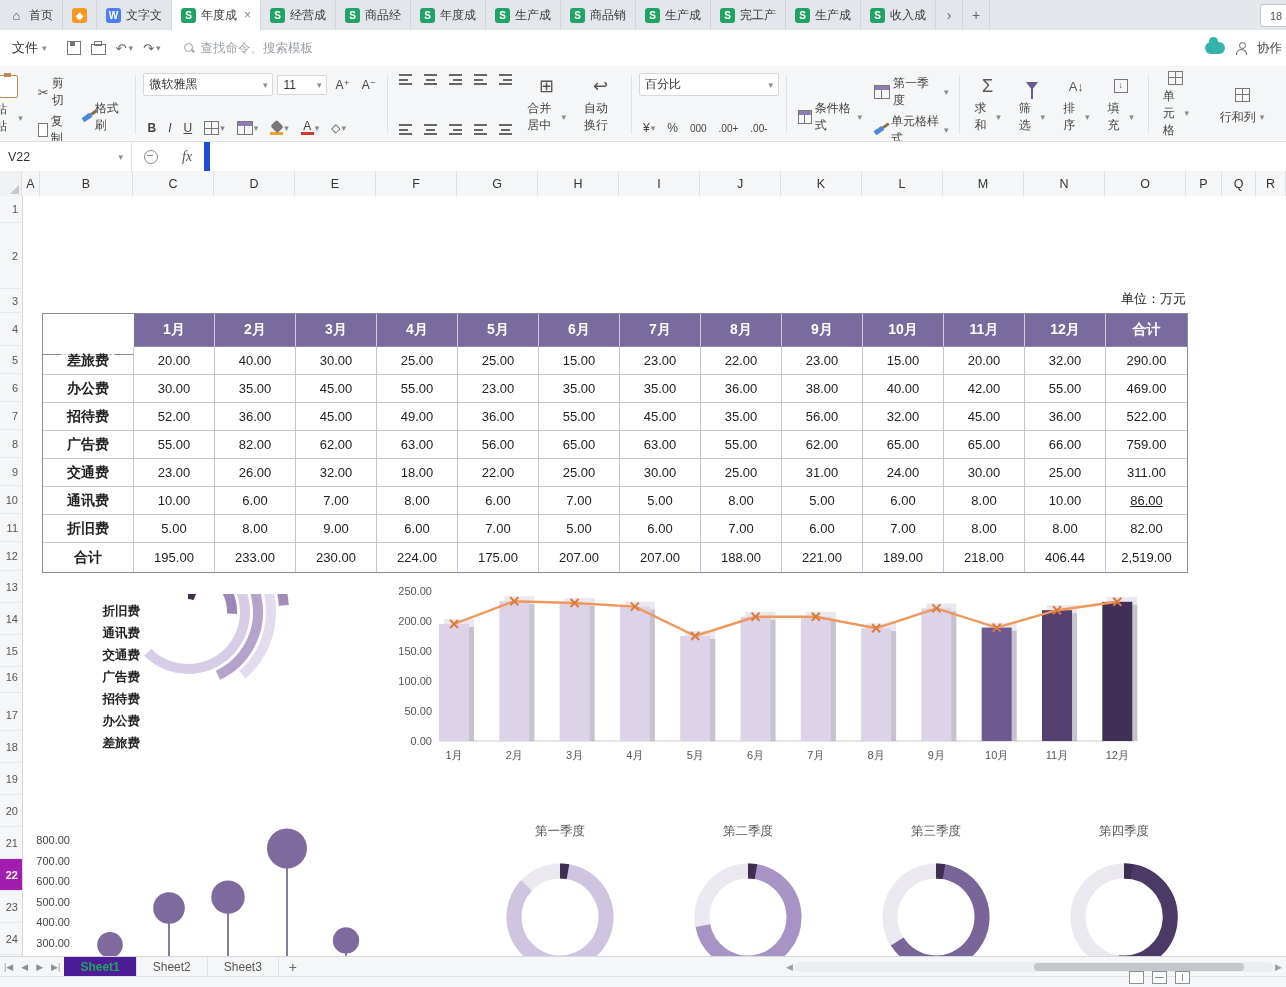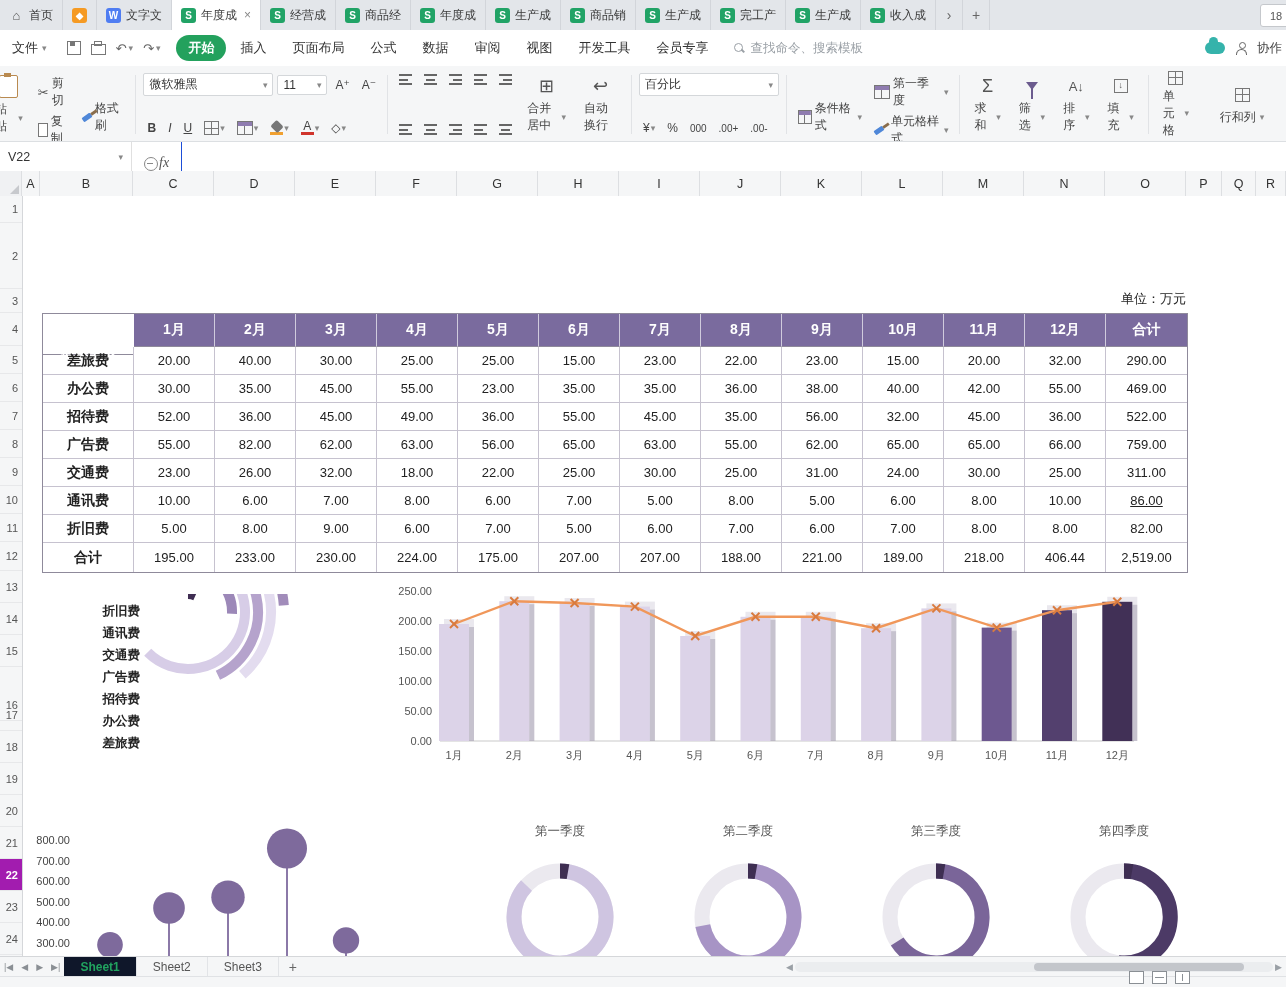--- a/index.html
+++ b/index.html
@@ -83,21 +83,21 @@
   .ic-bucket{width:10px;height:9px;background:#777;transform:rotate(45deg);display:inline-block;border-radius:2px}
   .colorbar{display:inline-block;width:13px;height:3px;margin-top:1px}
   .ic-funnel{width:0;height:0;border-left:6px solid transparent;border-right:6px solid transparent;border-top:8px solid #6b5b8e;display:inline-block;position:relative}
   .ic-funnel::after{content:'';position:absolute;left:-1px;top:-8px;width:2px;height:11px;background:#6b5b8e;left:-1px;top:-2px}
   .ic-fill{width:12px;height:12px;border:1px solid #777;display:inline-block;text-align:center;font-size:9px;color:#555;line-height:11px}
   .bigicon{height:22px;display:flex;align-items:center;justify-content:center;font-size:18px;color:#555}
   .u{text-decoration:underline}
   
   #formulabar{position:absolute;left:0;top:142px;width:1286px;height:29px;background:#fff;border-bottom:1px solid #d8d8d8;display:flex;align-items:center}
   #namebox{width:132px;height:100%;display:flex;align-items:center;justify-content:space-between;padding:0 8px;box-sizing:border-box;border-right:1px solid #e0e0e0;font-size:12.5px;color:#333}
-  .fb-ic{display:flex;align-items:flex-end;gap:1px;padding:0 12px;color:#666;border-right:1px solid #1d4ed8;height:100%}
+  .fb-ic{display:flex;align-items:center;gap:24px;padding:0 12px;color:#666;border-right:6px solid #1d4ed8;height:100%}
   .fx{font-style:italic;font-family:"Liberation Serif","DejaVu Serif",serif;font-size:14px;color:#555}
   .circ-ic{width:12px;height:12px;border:1.3px solid #888;border-radius:50%;position:relative;display:inline-block}
   .circ-ic::after{content:'';position:absolute;left:2px;top:4.5px;width:6px;height:1.4px;background:#888}
   
   #colhdr{position:absolute;left:0;top:171px;width:1286px;height:25px;background:#f5f6f7;border-bottom:1px solid #cfd1d4;display:flex;font-size:12.5px;color:#333}
   .chcell{border-right:1px solid #dddfe2;display:flex;align-items:center;justify-content:center;box-sizing:border-box;height:100%}
   #corner{width:22px;position:relative;background:#f0f1f3}
   #corner::after{content:'';position:absolute;right:2px;bottom:2px;border-left:9px solid transparent;border-bottom:9px solid #c7c9cd}
   
   #grid{position:absolute;left:0;top:196px;width:1286px;height:760px;background:#fff;overflow:hidden}
@@ -116,21 +116,21 @@
   .th{background:#7a6b9e;color:#fff;font-weight:bold;font-size:14px;border-right:1px solid rgba(255,255,255,.65);border-bottom:1px solid #8f8a9b}
   .tl{font-weight:bold;font-size:14px}
   
   .chartbox{position:absolute}
   #radial-legend{position:absolute;left:58px;top:404px;width:82px}
   .rleg{height:22px;display:flex;align-items:center;justify-content:flex-end;font-size:12.5px;color:#222;font-weight:bold}
   
   #sheetbar{position:absolute;left:0;top:956px;width:1286px;height:20px;background:#f5f6f7;border-top:1px solid #d5d7da;display:flex;align-items:center;font-size:12px;color:#555}
   .nav{padding:0 4px;color:#8a8f94;font-size:9px;display:flex;align-items:center;gap:1px}
   .stab{padding:0 16px;height:100%;display:flex;align-items:center;border-right:1px solid #e2e4e7}
-  .stab.active{background:#0f172a;color:#21a35f;font-weight:bold}
+  .stab.active{background:#4c1d95;color:#21a35f;font-weight:bold}
   .addtab{padding:0 10px;font-size:14px;color:#666}
   #hscroll{margin-left:auto;display:flex;align-items:center;gap:2px;width:496px;padding-right:4px}
   #htrack{position:relative;flex:1;height:10px;background:#ebedef;border-radius:5px}
   #hthumb{position:absolute;left:50%;width:44%;top:1px;height:8px;background:#c3c6cb;border-radius:4px}
   .harrow{color:#9aa0a6;font-size:9px}
   
   #statusbar{position:absolute;left:0;top:976px;width:1286px;height:11px;background:#f5f6f7;border-top:1px solid #e0e2e5}
   #viewicons{position:absolute;right:96px;top:-6px;display:flex;gap:8px}
   .vic{width:13px;height:11px;border:1px solid #8a8f94;background:#fff;display:inline-block}
   .vic.b{background:linear-gradient(#8a8f94,#8a8f94) center/9px 1px no-repeat,#fff}
@@ -211,31 +211,20 @@
       </span>
     <span class="qi">
         <span>↶</span>
         <span class="caret">▾</span>
       </span>
     <span class="qi">
         <span>↷</span>
         <span class="caret">▾</span>
       </span>
   </div>
-  <div class="menu-items">
-      <div class="menu-item active">开始</div>
-      <div class="menu-item">插入</div>
-      <div class="menu-item">页面布局</div>
-      <div class="menu-item">公式</div>
-      <div class="menu-item">数据</div>
-      <div class="menu-item">审阅</div>
-      <div class="menu-item">视图</div>
-      <div class="menu-item">开发工具</div>
-      <div class="menu-item">会员专享</div>
-    </div>
   <div class="menu-search">
     <span class="lens"></span>
     <span>查找命令、搜索模板</span>
   </div>
   <div class="menu-right">
     <span class="cloud"></span>
     <span class="person"></span>
     <span>协作</span>
   </div>
 </div>
@@ -503,21 +492,21 @@
       <div class="rownum" style="top: 178px; height: 28px;">6</div>
       <div class="rownum" style="top: 206px; height: 28px;">7</div>
       <div class="rownum" style="top: 234px; height: 28px;">8</div>
       <div class="rownum" style="top: 262px; height: 28px;">9</div>
       <div class="rownum" style="top: 290px; height: 28px;">10</div>
       <div class="rownum" style="top: 318px; height: 28px;">11</div>
       <div class="rownum" style="top: 346px; height: 29px;">12</div>
       <div class="rownum" style="top: 375px; height: 32px;">13</div>
       <div class="rownum" style="top: 407px; height: 32px;">14</div>
       <div class="rownum" style="top: 439px; height: 32px;">15</div>
-      <div class="rownum" style="top: 493px; height: 32px;">16</div>
+      <div class="rownum" style="top: 465px; height: 32px;">16</div>
       <div class="rownum" style="top: 503px; height: 32px;">17</div>
       <div class="rownum" style="top: 535px; height: 32px;">18</div>
       <div class="rownum" style="top: 567px; height: 32px;">19</div>
       <div class="rownum" style="top: 599px; height: 32px;">20</div>
       <div class="rownum" style="top: 631px; height: 32px;">21</div>
       <div class="rownum hl" style="top: 663px; height: 32px;">22</div>
       <div class="rownum" style="top: 695px; height: 32px;">23</div>
       <div class="rownum" style="top: 727px; height: 32px;">24</div>
     </div>
 

